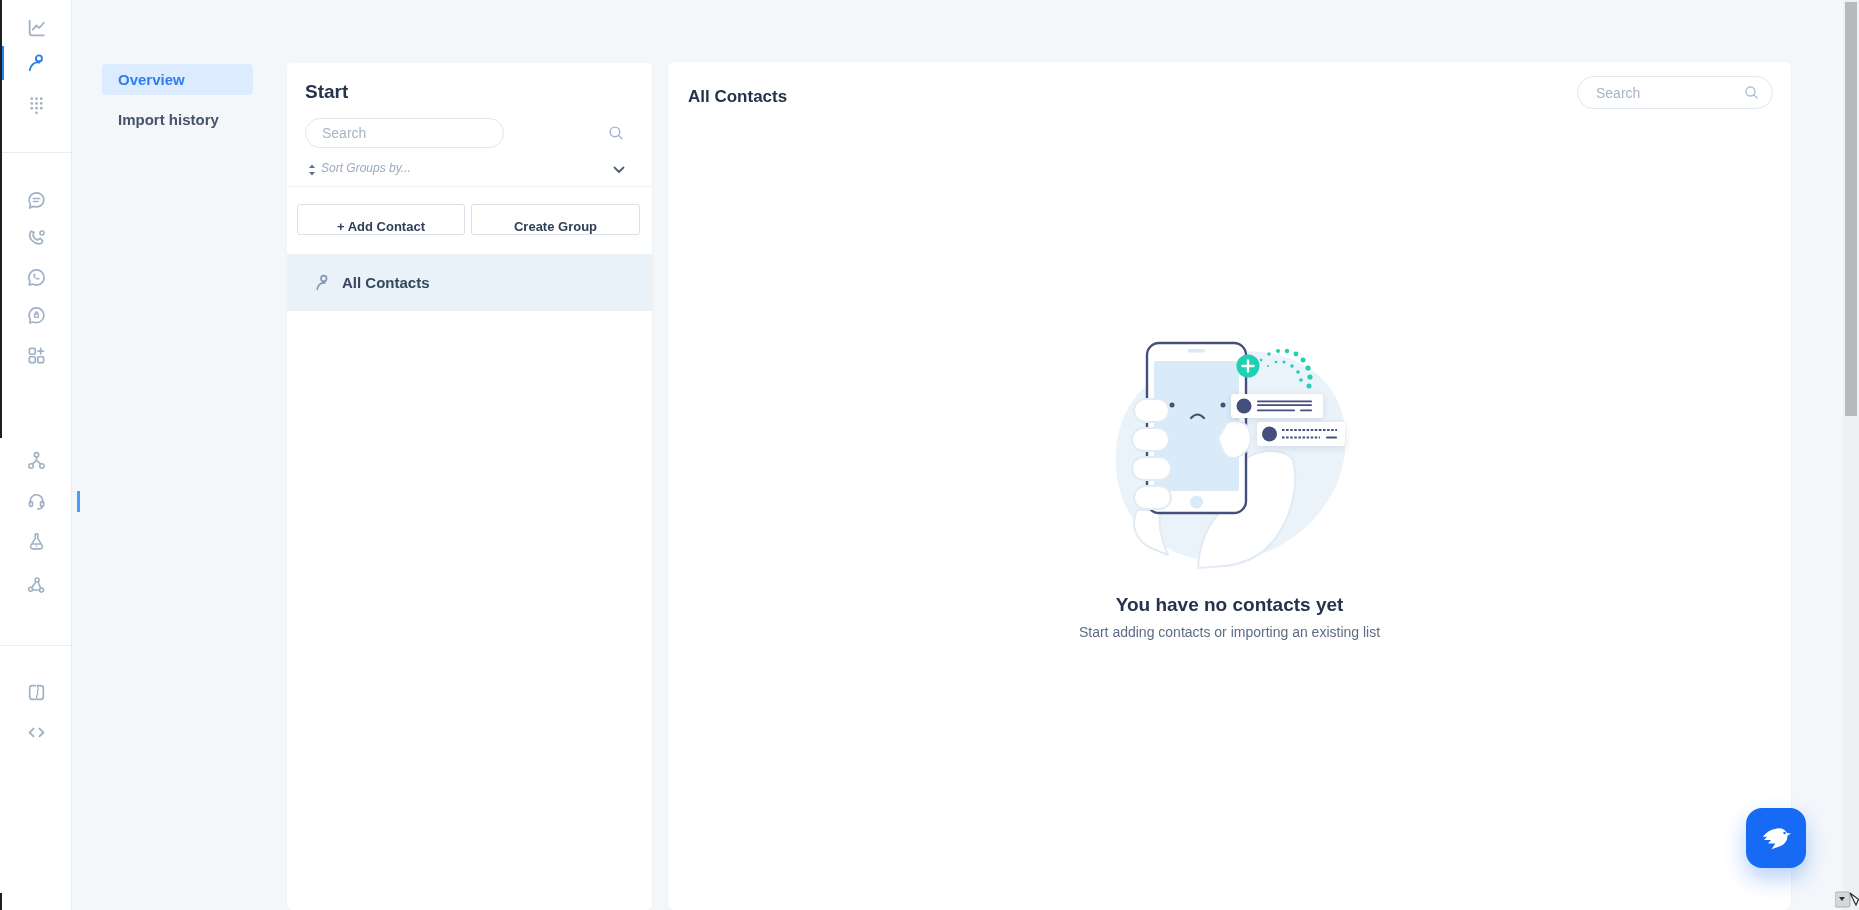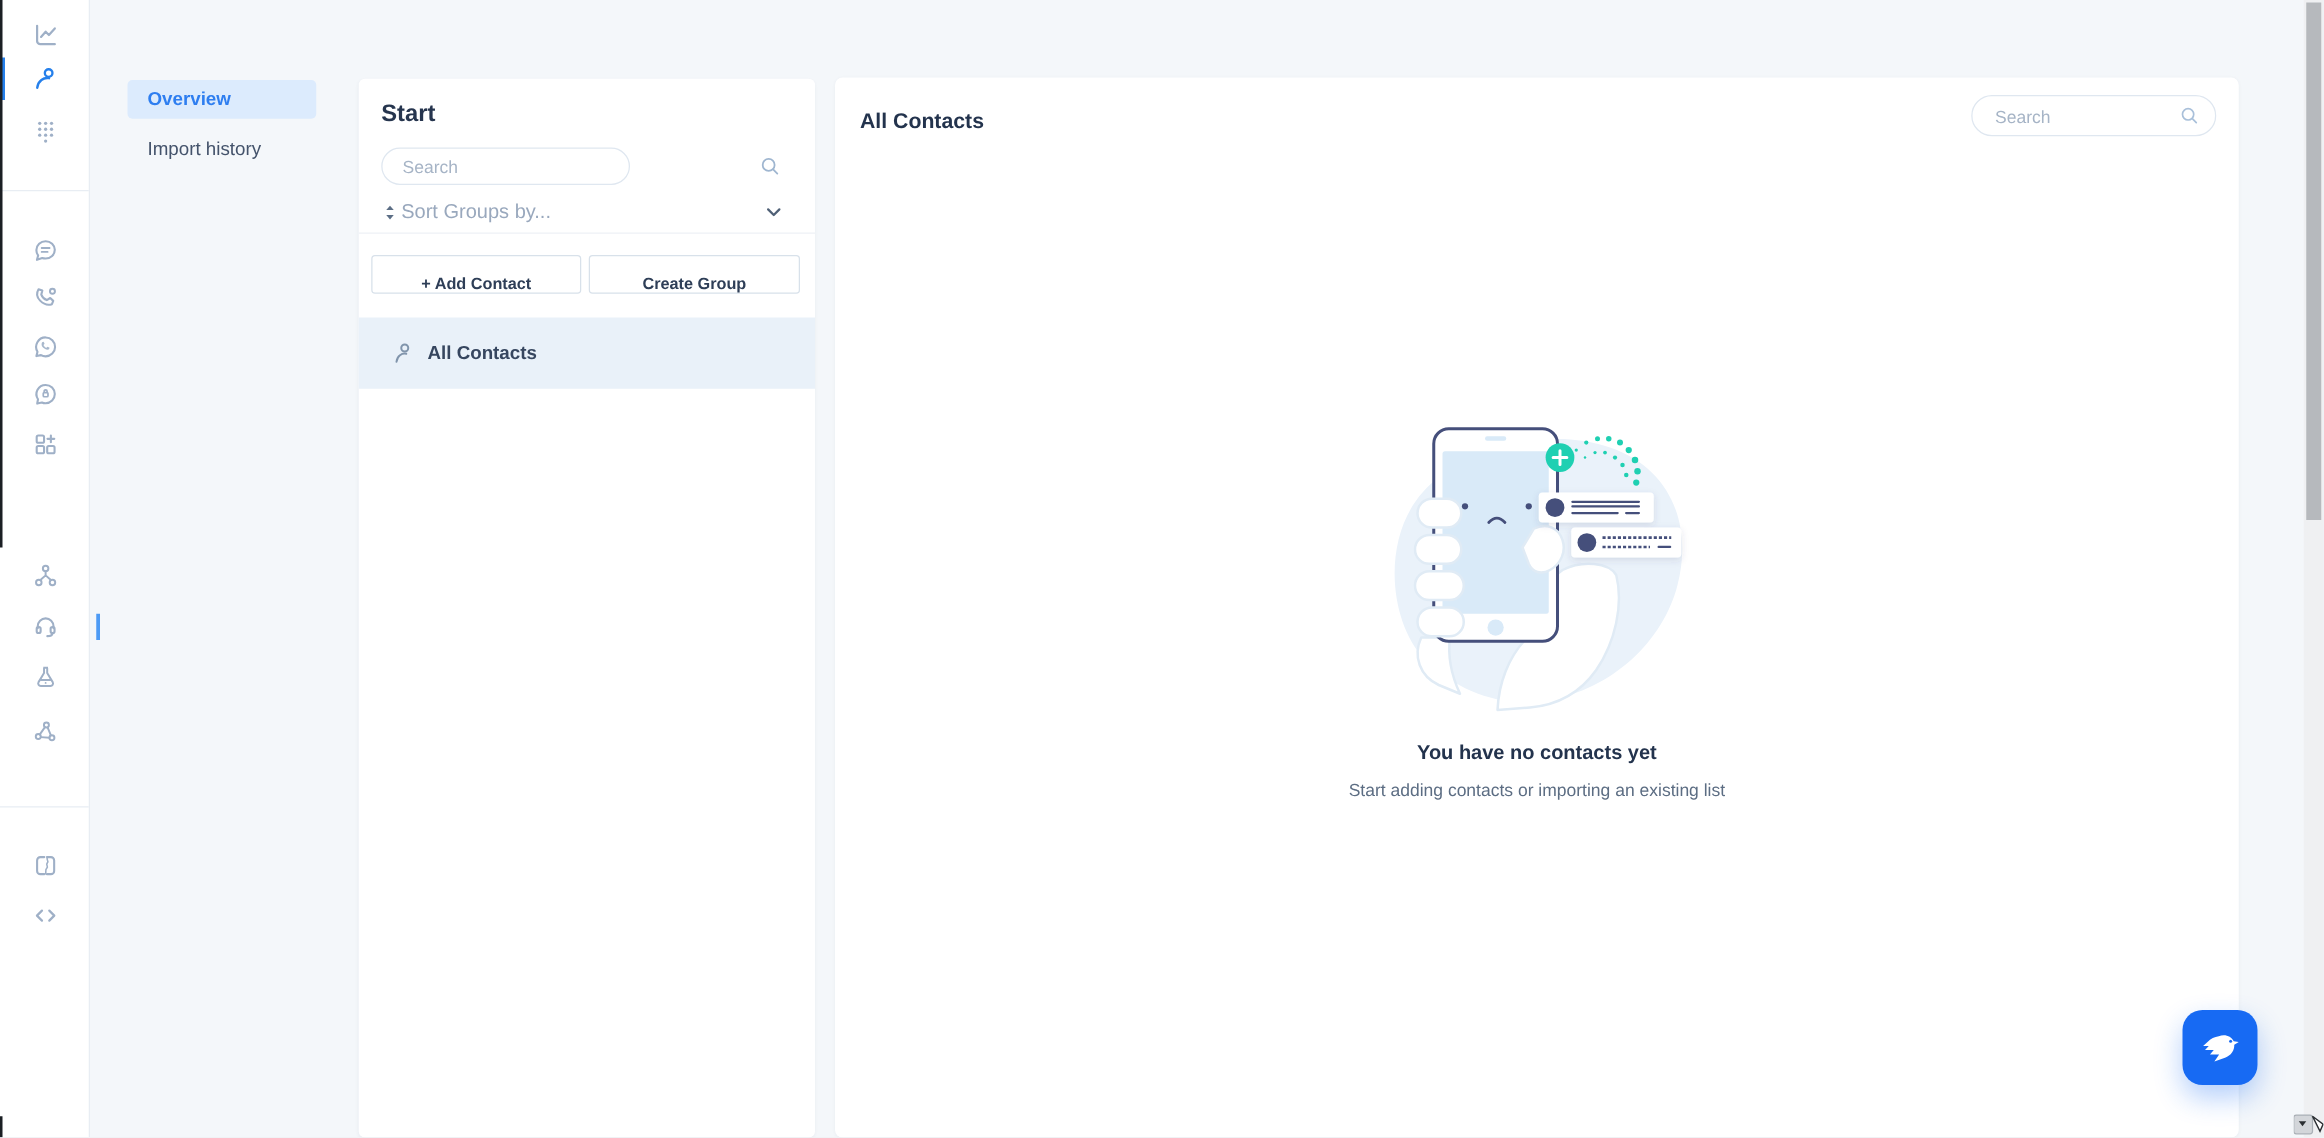--- a/index.html
+++ b/index.html
@@ -14,35 +14,35 @@
   .rail-divider{position:absolute;left:0;width:71px;height:1px;background:#e8edf3;}
   .active-bar{position:absolute;left:0;top:46px;width:4px;height:34px;background:#2680eb;}
   .edge-dark{position:absolute;left:0;width:2px;background:#1b1f24;z-index:4;}
   .caret-artifact{position:absolute;left:77px;top:491px;width:3px;height:21px;background:#4d9bf5;z-index:4;}
 
   
   .subnav-pill{position:absolute;left:102px;top:64px;width:151px;height:31px;background:#dcebfd;border-radius:4px;
                display:flex;align-items:center;padding-left:16px;box-sizing:border-box;
                color:#2e7ef0;font-size:15px;font-weight:700;cursor:pointer;text-align:center;}
   .subnav-link{position:absolute;left:102px;top:108px;width:151px;height:22px;display:flex;align-items:center;padding-left:16px;
-               box-sizing:border-box;color:#44536b;font-size:15px;font-weight:400;cursor:pointer;}
+               box-sizing:border-box;color:#44536b;font-size:15px;font-weight:700;cursor:pointer;}
 
   
   .groups-card{position:absolute;left:287px;top:63px;width:365px;height:847px;background:#fff;border-radius:5px;
                box-shadow:0 1px 3px rgba(40,60,90,.05);}
   .groups-title{position:absolute;left:18px;top:18px;font-size:19px;font-weight:700;color:#26354e;}
   .g-search{position:absolute;left:18px;top:55px;width:199px;height:30px;border:1px solid #dfe7f0;border-radius:16px;
             box-sizing:border-box;background:#fff;}
   .g-search input{width:100%;height:100%;border:none;outline:none;background:transparent;border-radius:16px;
             padding:0 16px;font-size:14px;font-family:inherit;color:#44536b;}
   .g-search input::placeholder,.m-search input::placeholder{color:#a6b4c6;}
   .g-mag{position:absolute;left:320px;top:61px;width:18px;height:18px;color:#9fb6d0;cursor:pointer;}
   .sort-row{position:absolute;left:0;top:94px;width:365px;height:26px;cursor:pointer;}
   .sort-glyph{position:absolute;left:19px;top:6px;width:12px;height:14px;color:#5c6e85;}
-  .sort-label{position:absolute;left:34px;top:4px;font-size:16px;color:#99a8bd;}
+  .sort-label{position:absolute;left:34px;top:4px;font-size:12px;color:#99a8bd;font-style:italic;}
   .sort-chevron{position:absolute;left:324px;top:5px;width:16px;height:16px;color:#4f6076;}
   .g-divider{position:absolute;left:0;top:123px;width:365px;height:1px;background:#eef1f6;}
   .g-btn{position:absolute;top:141px;height:31px;background:#fff;border:1px solid #d8e1ea;border-radius:3px;
          display:flex;align-items:flex-end;justify-content:center;font-size:13px;font-weight:600;color:#2e3e57;
          box-sizing:border-box;cursor:pointer;}
   .g-btn.add{left:10px;width:168px;}
   .g-btn.create{left:184px;width:169px;}
   .g-row{position:absolute;left:0;top:191px;width:365px;height:57px;background:#e9f1f9;display:flex;align-items:center;cursor:pointer;}
   .g-row svg{width:20px;height:20px;color:#8195ac;margin-left:26px;}
   .g-row-label{margin-left:9px;font-size:15px;font-weight:700;color:#36465f;}
@@ -50,21 +50,21 @@
   
   .main-card{position:absolute;left:668px;top:62px;width:1123px;height:848px;background:#fff;border-radius:6px;
              box-shadow:0 1px 3px rgba(40,60,90,.05);}
   .main-title{position:absolute;left:20px;top:25px;font-size:17px;font-weight:700;color:#23334d;}
   .m-search{position:absolute;left:909px;top:14px;width:196px;height:33px;border:1px solid #dfe7f0;border-radius:17px;
             box-sizing:border-box;background:#fff;}
   .m-search input{width:100%;height:100%;border:none;outline:none;background:transparent;border-radius:17px;
             padding:0 34px 0 18px;font-size:14px;font-family:inherit;color:#44536b;box-sizing:border-box;}
   .m-mag{position:absolute;right:12px;top:7px;width:17px;height:17px;color:#a9c0da;}
   .empty-illustration{position:absolute;left:422px;top:258px;width:280px;height:260px;}
-  .empty-title{position:absolute;left:0;top:532px;width:1123px;text-align:center;font-size:16px;font-weight:700;color:#23334d;}
+  .empty-title{position:absolute;left:0;top:532px;width:1123px;text-align:center;font-size:19px;font-weight:700;color:#23334d;}
   .empty-subtitle{position:absolute;left:0;top:562px;width:1123px;text-align:center;font-size:14px;color:#5c6d83;}
 
   
   .fab{position:absolute;left:1746px;top:808px;width:60px;height:60px;border-radius:16px;background:#176af3;
        display:flex;align-items:center;justify-content:center;cursor:pointer;z-index:6;
        box-shadow:0 10px 22px rgba(23,106,243,.32);}
 
   
   .scroll-track{position:absolute;left:1843px;top:0;width:16px;height:910px;background:#eff0f2;z-index:5;}
   .scroll-thumb{position:absolute;left:2px;top:2px;width:12px;height:414px;background:#b6b9bd;cursor:pointer;}

